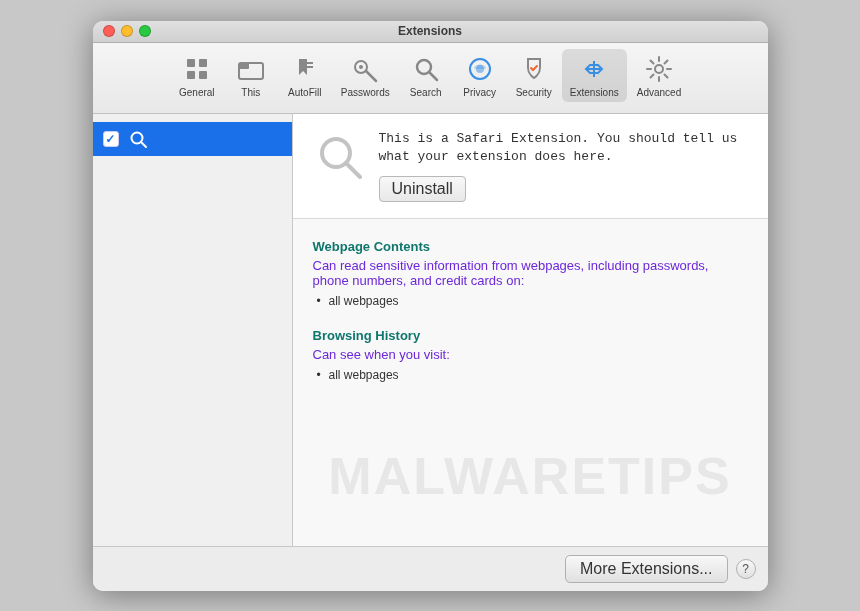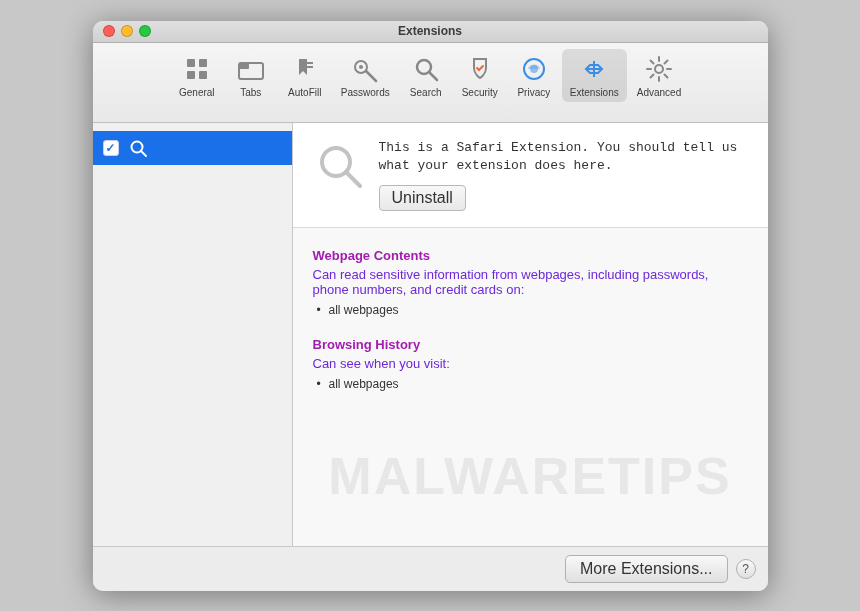--- a/index.html
+++ b/index.html
@@ -61,21 +61,21 @@
       color: #3c3c3c;
     }
 
     
     .toolbar {
       background: linear-gradient(to bottom, #f5f5f5, #e8e8e8);
       border-bottom: 1px solid #c0c0c0;
       display: flex;
       align-items: flex-start;
       justify-content: center;
-      padding: 6px 0 20px;
+      padding: 6px 0 11px;
       flex-shrink: 0;
     }
 
     .toolbar-items {
       display: flex;
       gap: 2px;
     }
 
     .toolbar-item {
       display: flex;
@@ -241,21 +241,21 @@
       z-index: 1;
     }
 
     .permission-section {
       margin-bottom: 20px;
     }
 
     .permission-title {
       font-size: 13px;
       font-weight: bold;
-      color: #a21caf;
+      color: #0f766e;
       margin-bottom: 4px;
     }
 
     .permission-desc {
       font-size: 13px;
       color: #6d28d9;
       margin-bottom: 6px;
     }
 
     .permission-item {
@@ -337,21 +337,21 @@
         <span class="toolbar-label">General</span>
       </div>
 
       <div class="toolbar-item">
         <div class="toolbar-icon">
           <svg width="28" height="28" viewBox="0 0 28 28">
             <rect x="2" y="8" width="24" height="16" rx="2" fill="none" stroke="#888" stroke-width="2"></rect>
             <rect x="2" y="8" width="10" height="6" rx="1" fill="#888"></rect>
           </svg>
         </div>
-        <span class="toolbar-label">Tabs</span>
+        <span class="toolbar-label">This</span>
       </div>
 
       <div class="toolbar-item">
         <div class="toolbar-icon">
           <svg width="28" height="28" viewBox="0 0 28 28">
             <path d="M8 4 L8 20 L12 16 L16 20 L16 4 Z" fill="#888"></path>
             <line x1="10" y1="8" x2="22" y2="8" stroke="#888" stroke-width="2"></line>
             <line x1="10" y1="12" x2="22" y2="12" stroke="#888" stroke-width="2"></line>
           </svg>
         </div>
@@ -375,36 +375,36 @@
             <circle cx="12" cy="12" r="7" fill="none" stroke="#888" stroke-width="2.5"></circle>
             <line x1="17" y1="17" x2="25" y2="25" stroke="#888" stroke-width="2.5" stroke-linecap="round"></line>
           </svg>
         </div>
         <span class="toolbar-label">Search</span>
       </div>
 
       <div class="toolbar-item">
         <div class="toolbar-icon">
           <svg width="28" height="28" viewBox="0 0 28 28">
-            <path d="M8 4 L20 4 L20 13 C20 19 14 23 14 23 C14 23 8 19 8 13 Z" fill="none" stroke="#888" stroke-width="2"></path>
-            <path d="M11 13 L13 15 L17 11" fill="none" stroke="#e63" stroke-width="2" stroke-linecap="round"></path>
-          </svg>
-        </div>
-        <span class="toolbar-label">Security</span>
-      </div>
-
-      <div class="toolbar-item">
-        <div class="toolbar-icon">
-          <svg width="28" height="28" viewBox="0 0 28 28">
             <circle cx="14" cy="14" r="10" fill="none" stroke="#3a8ee6" stroke-width="2"></circle>
             <path d="M8 14 C8 8 20 8 20 14" fill="#3a8ee6" opacity="0.3"></path>
             <circle cx="14" cy="14" r="4" fill="#3a8ee6" opacity="0.5"></circle>
           </svg>
         </div>
         <span class="toolbar-label">Privacy</span>
+      </div>
+
+      <div class="toolbar-item">
+        <div class="toolbar-icon">
+          <svg width="28" height="28" viewBox="0 0 28 28">
+            <path d="M8 4 L20 4 L20 13 C20 19 14 23 14 23 C14 23 8 19 8 13 Z" fill="none" stroke="#888" stroke-width="2"></path>
+            <path d="M11 13 L13 15 L17 11" fill="none" stroke="#e63" stroke-width="2" stroke-linecap="round"></path>
+          </svg>
+        </div>
+        <span class="toolbar-label">Security</span>
       </div>
 
 
       <div class="toolbar-item active">
         <div class="toolbar-icon">
           <svg width="28" height="28" viewBox="0 0 28 28">
             <path d="M6 14 L10 10 L18 10 L22 14 L18 18 L10 18 Z" fill="none" stroke="#3a8ee6" stroke-width="2"></path>
             <path d="M14 6 L14 22" stroke="#3a8ee6" stroke-width="2"></path>
             <path d="M6 14 L22 14" stroke="#3a8ee6" stroke-width="2"></path>
           </svg>

